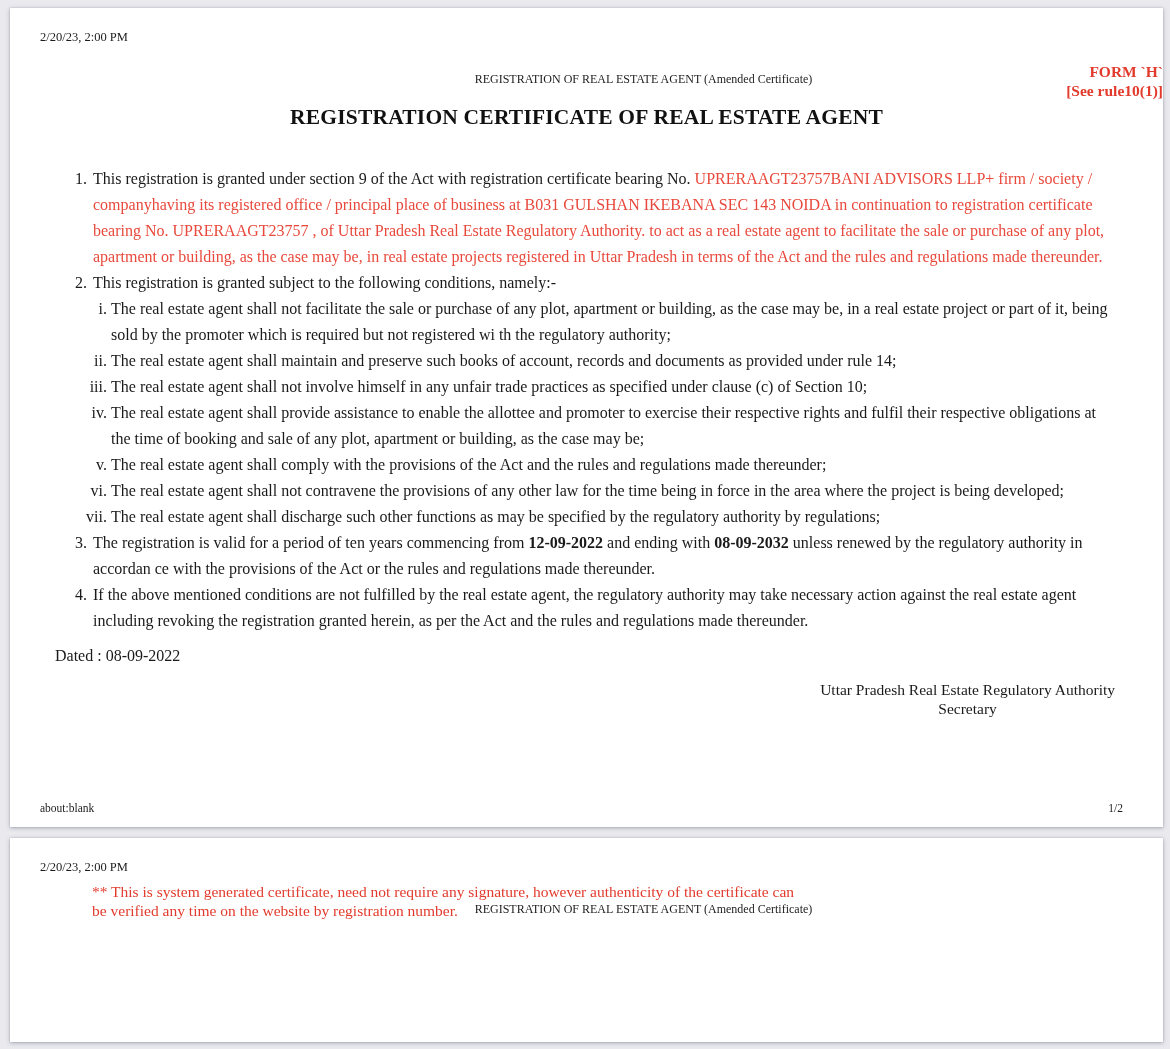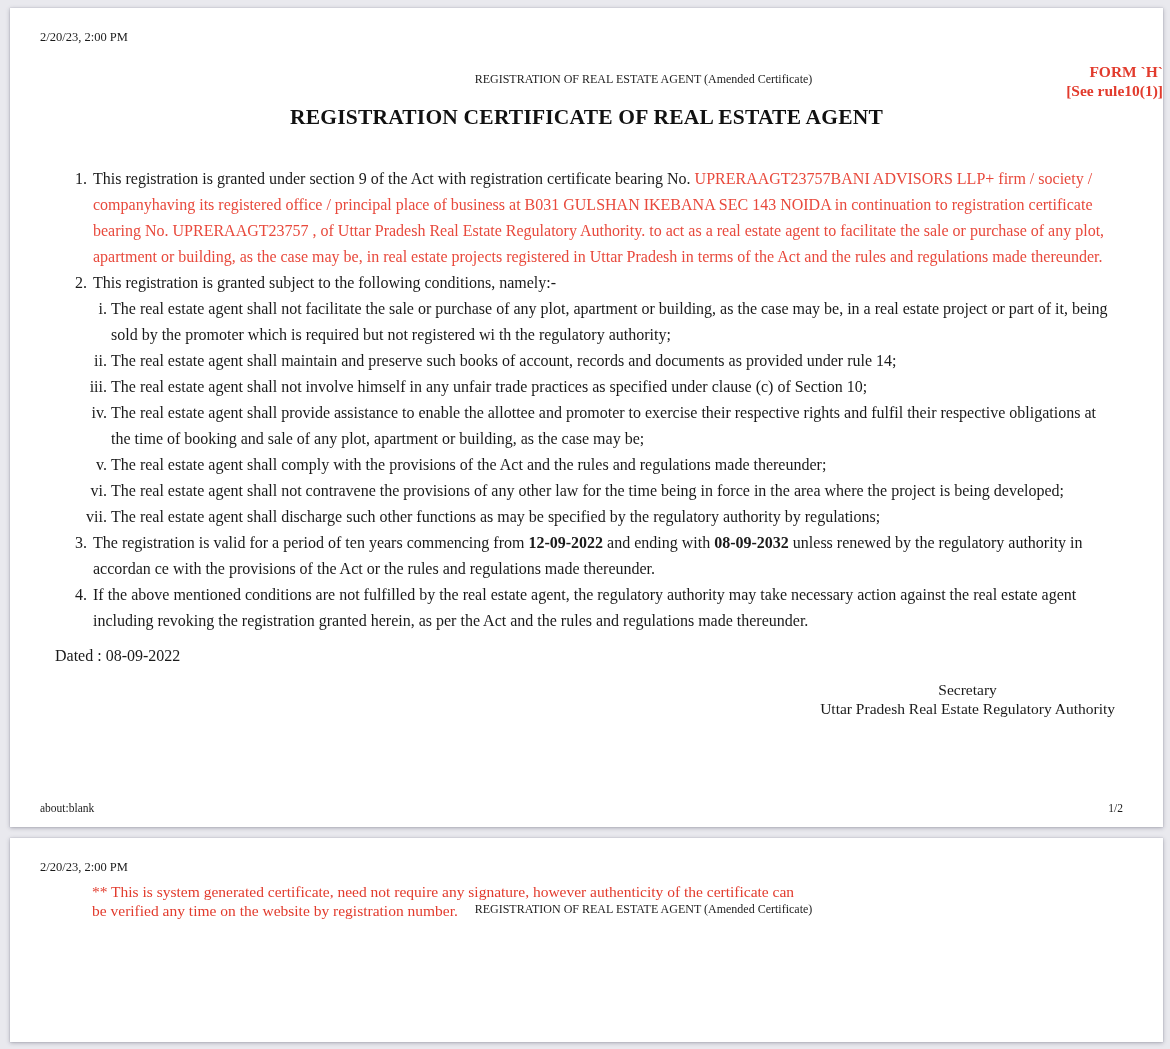--- a/index.html
+++ b/index.html
@@ -149,22 +149,22 @@
       <span class="li-body">If the above mentioned conditions are not fulfilled by the real estate agent, the regulatory authority may take necessary action against the real estate agent including revoking the registration granted herein, as per the Act and the rules and regulations made thereunder.</span>
     </div>
 
   </div>
 
   <div class="dated-block">
     <div>Dated : 08-09-2022</div>
   </div>
 
   <div class="sig-block">
+    <div>Uttar Pradesh Real Estate Regulatory Authority</div>
     <div>Secretary</div>
-    <div>Uttar Pradesh Real Estate Regulatory Authority</div>
   </div>
 
   <div class="footer">
     <span>about:blank</span>
     <span>1/2</span>
   </div>
 
 </div>
 
 <div class="page" id="page-2">

